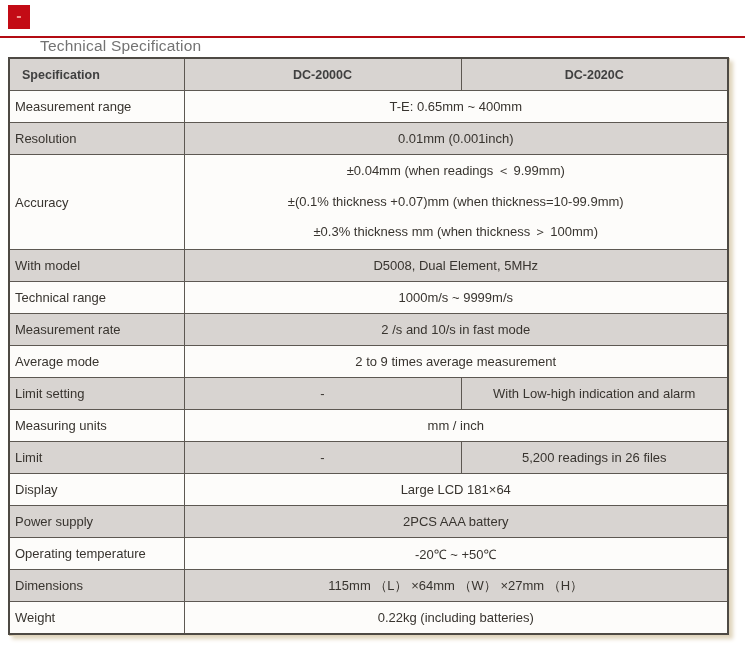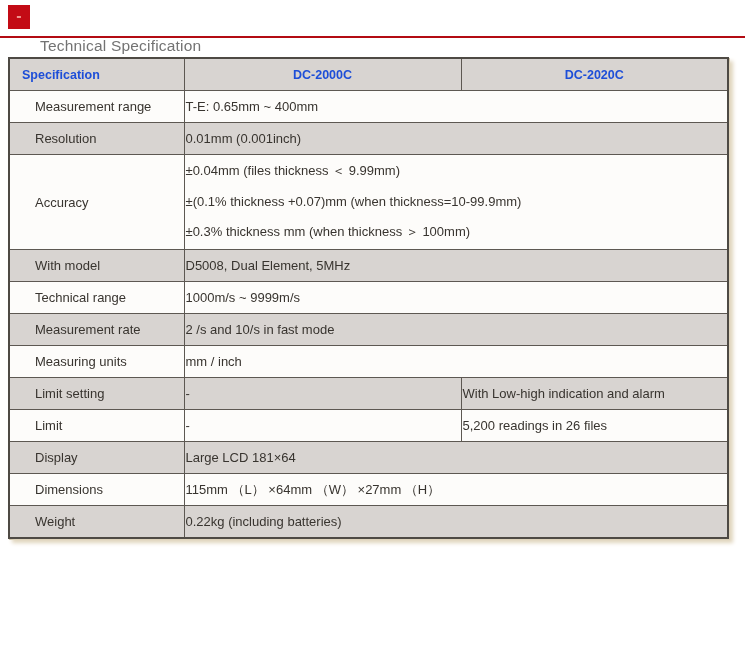--- a/index.html
+++ b/index.html
@@ -27,25 +27,25 @@
     position:absolute;left:8px;top:57px;width:719px;
     border-collapse:collapse;table-layout:fixed;
     border:2px solid #4e4a44;
     box-shadow:4px 4px 4px #e0d5bd, 1px 1px 0 #cfc3a9;
     font-size:13px;
   }
   col.c1{width:175px;} col.c2{width:277px;} col.c3{width:267px;}
   th,td{border:1px solid #5d5852;overflow:hidden;white-space:nowrap;}
   thead th{
     background:#d8d4d1;height:29px;font-size:12.5px;font-weight:bold;
-    text-align:center;color:#1d4ed8;
+    text-align:center;color:#404040;
   }
   th.spec-h{text-align:left;padding-left:12px;}
-  tbody td{height:29px;font-weight:normal;}
-  tbody td.lbl{text-align:left;padding-left:25px;}
+  tbody td{height:29px;text-align:center;font-weight:normal;}
+  tbody td.lbl{text-align:left;padding-left:5px;}
   tbody tr:nth-child(odd){background:#fdfcfa;}
   tbody tr:nth-child(even){background:#d8d4d1;}
   tr.tall td{height:92px;}
   .acc-line{line-height:30.6px;}
 </style>
 </head>
 <body>
 
 <div class="hdr-icon">-</div>
 <div class="hdr-title">Technical Specification</div>
@@ -69,54 +69,66 @@
       <td class="lbl">Measurement range</td>
       <td colspan="2">T-E: 0.65mm ~ 400mm</td>
     </tr>
     <tr>
       <td class="lbl">Resolution</td>
       <td colspan="2">0.01mm (0.001inch)</td>
     </tr>
     <tr class="tall">
       <td class="lbl">Accuracy</td>
       <td colspan="2">
-        <div class="acc-line">±0.04mm (files thickness ＜ 9.99mm)</div>
+        <div class="acc-line">±0.04mm (when readings ＜ 9.99mm)</div>
         <div class="acc-line">±(0.1% thickness +0.07)mm (when thickness=10-99.9mm)</div>
         <div class="acc-line">±0.3% thickness mm (when thickness ＞ 100mm)</div>
       </td>
     </tr>
     <tr>
       <td class="lbl">With model</td>
       <td colspan="2">D5008, Dual Element, 5MHz</td>
     </tr>
     <tr>
       <td class="lbl">Technical range</td>
       <td colspan="2">1000m/s ~ 9999m/s</td>
     </tr>
     <tr>
       <td class="lbl">Measurement rate</td>
       <td colspan="2">2 /s and 10/s in fast mode</td>
     </tr>
     <tr>
-      <td class="lbl">Measuring units</td>
-      <td colspan="2">mm / inch</td>
+      <td class="lbl">Average mode</td>
+      <td colspan="2">2 to 9 times average measurement</td>
     </tr>
     <tr>
       <td class="lbl">Limit setting</td>
       <td>-</td>
       <td>With Low-high indication and alarm</td>
+    </tr>
+    <tr>
+      <td class="lbl">Measuring units</td>
+      <td colspan="2">mm / inch</td>
     </tr>
     <tr>
       <td class="lbl">Limit</td>
       <td>-</td>
       <td>5,200 readings in 26 files</td>
     </tr>
     <tr>
       <td class="lbl">Display</td>
       <td colspan="2">Large LCD 181×64</td>
+    </tr>
+    <tr>
+      <td class="lbl">Power supply</td>
+      <td colspan="2">2PCS AAA battery</td>
+    </tr>
+    <tr>
+      <td class="lbl">Operating temperature</td>
+      <td colspan="2">-20℃ ~ +50℃</td>
     </tr>
     <tr>
       <td class="lbl">Dimensions</td>
       <td colspan="2">115mm （L） ×64mm （W） ×27mm （H）</td>
     </tr>
     <tr>
       <td class="lbl">Weight</td>
       <td colspan="2">0.22kg (including batteries)</td>
     </tr>
   </tbody>

